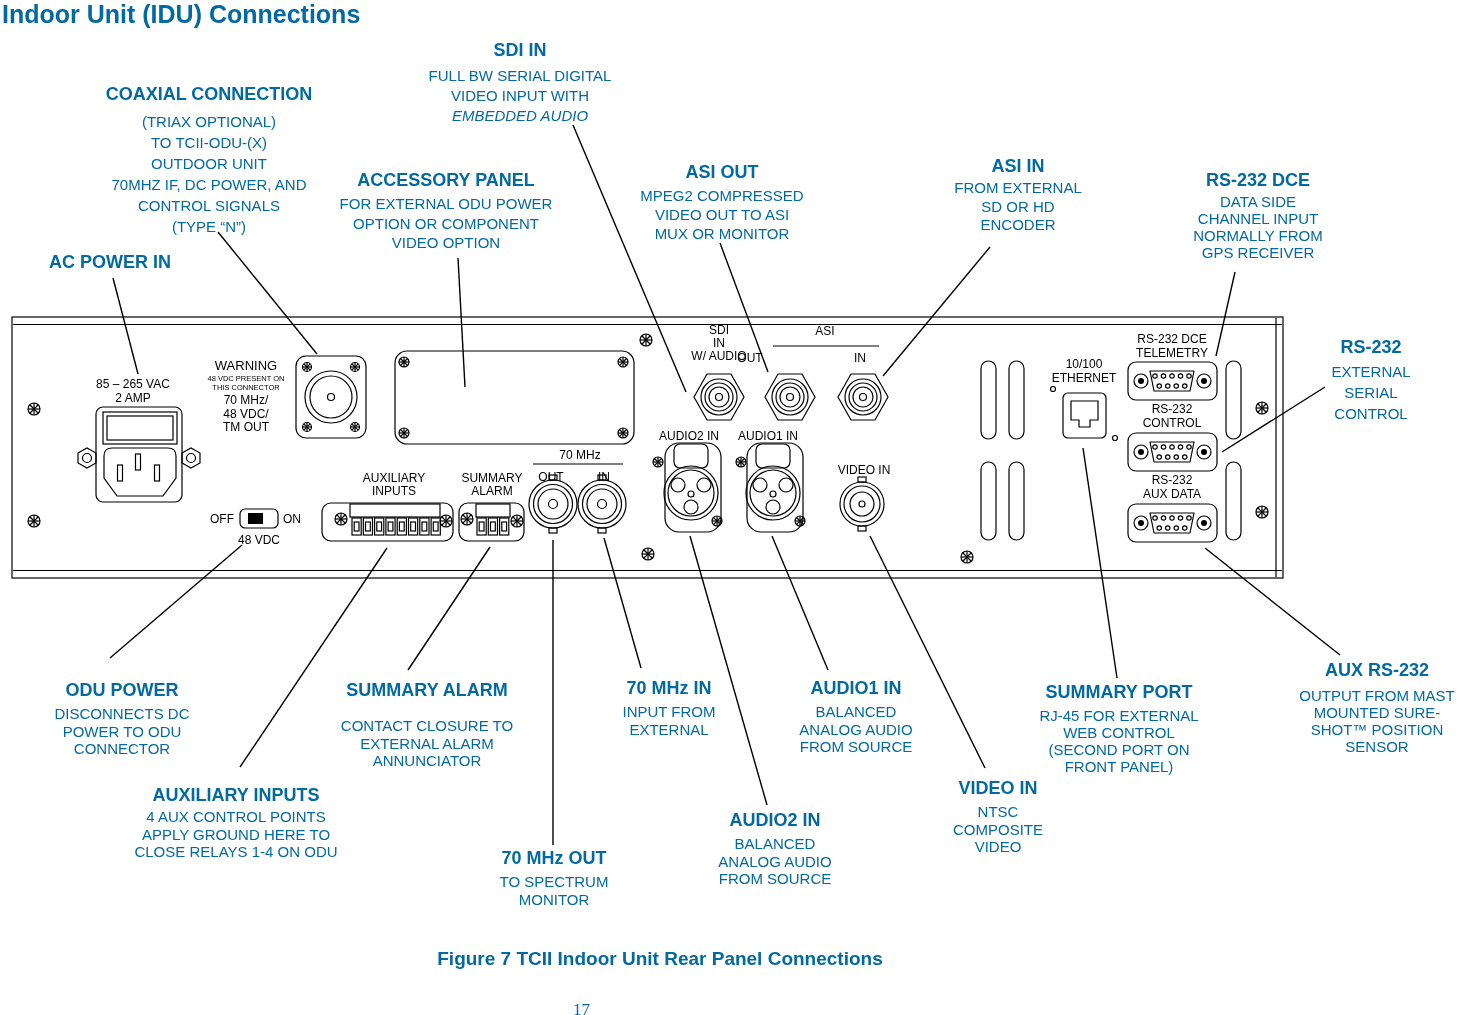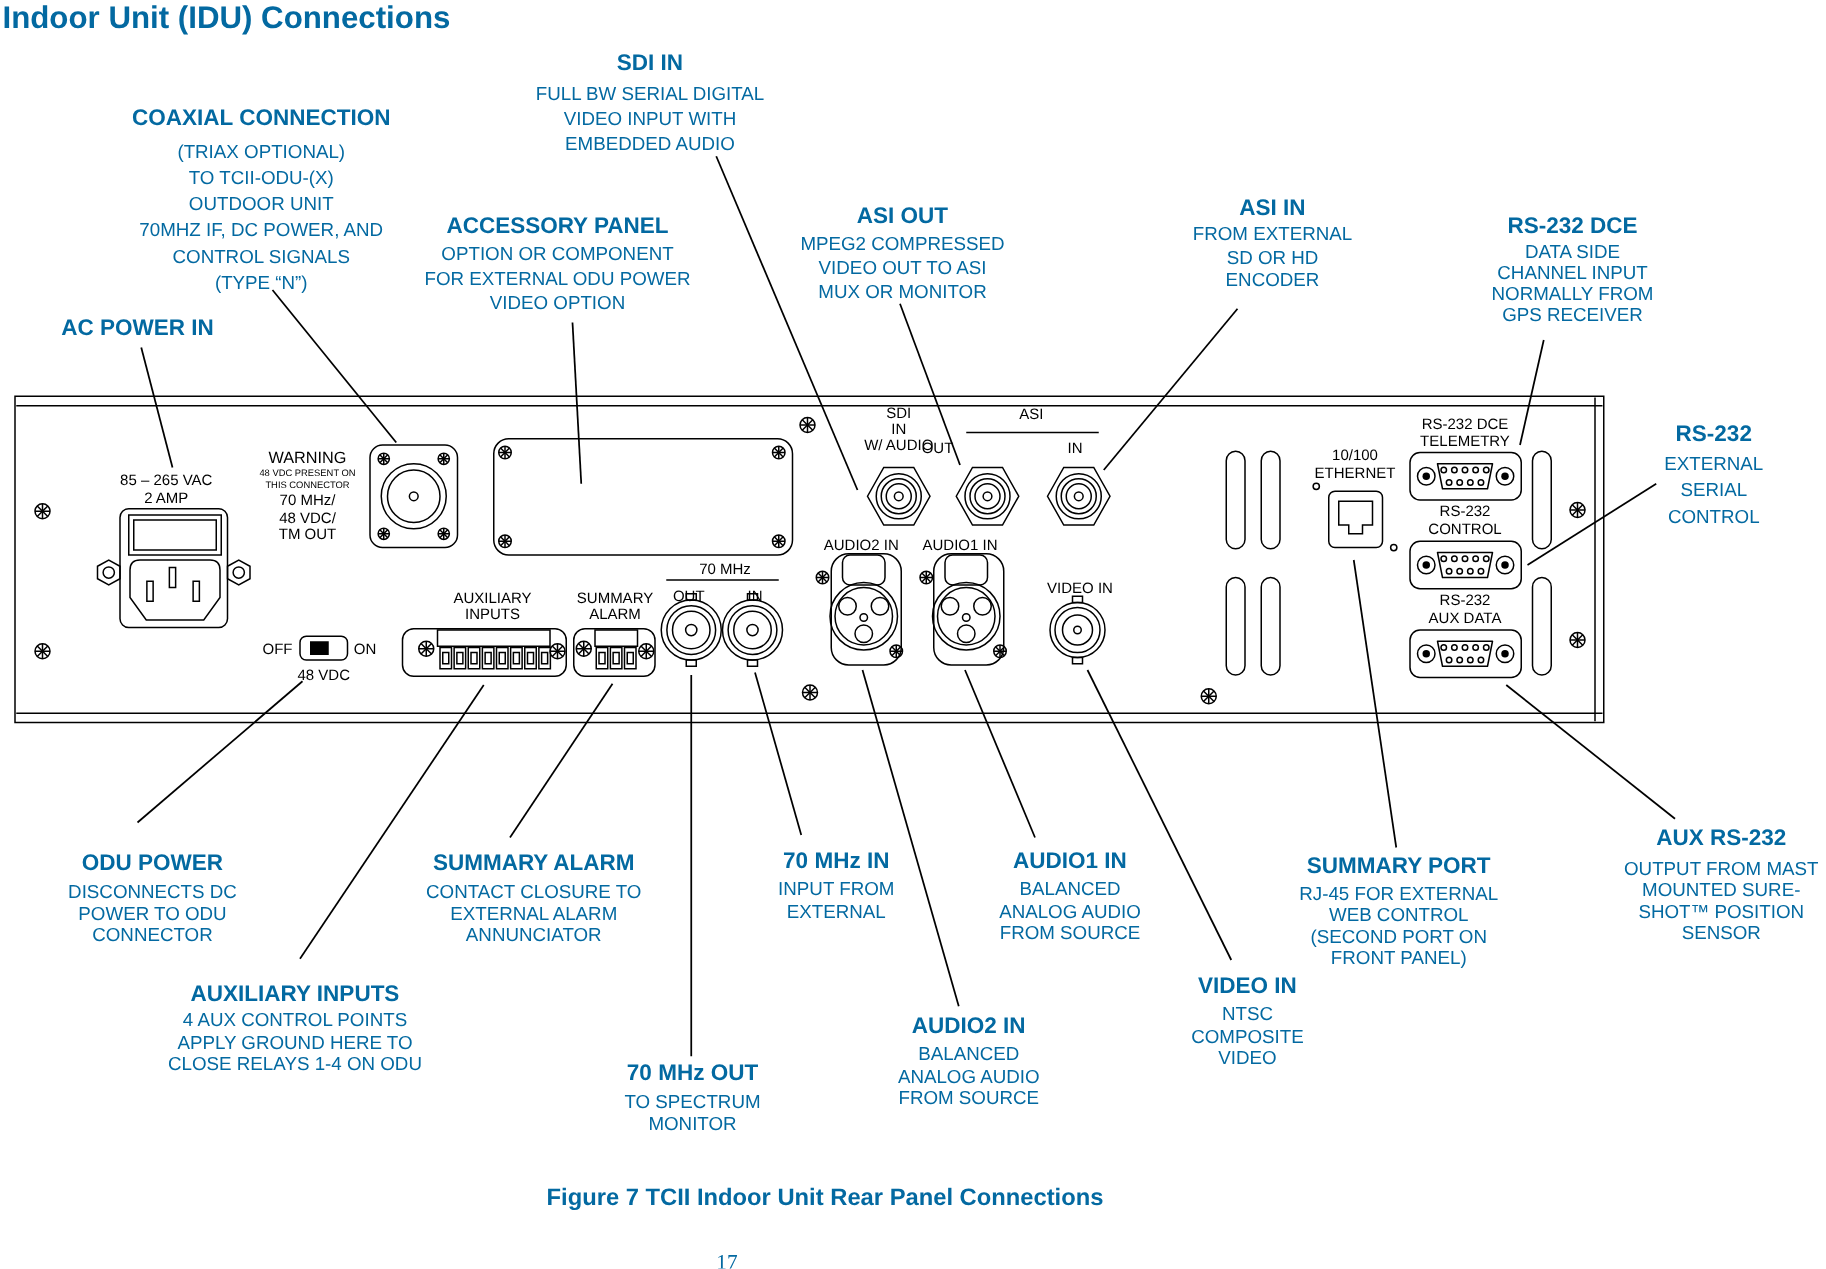--- a/index.html
+++ b/index.html
@@ -472,35 +472,35 @@
         <line x1="387" y1="548" x2="240" y2="767" class="lead"></line>
         <line x1="242" y1="545" x2="110" y2="658" class="lead"></line>
       </g>
   </svg>
 
   <div id="annotations">
       <div class="ann" style="left: 350px; top: 40px;">
         <div class="ann-title" style="margin-bottom: 6px;">SDI IN</div>
         <div class="ann-line" style="line-height: 20px;">FULL BW SERIAL DIGITAL</div>
         <div class="ann-line" style="line-height: 20px;">VIDEO INPUT WITH</div>
-        <div class="ann-line" style="line-height: 20px;">EMBEDDED AUDIO</div>
+        <div class="ann-line" style="line-height: 20px; font-style: italic;">EMBEDDED AUDIO</div>
       </div>
       <div class="ann" style="left: 39px; top: 84px;">
         <div class="ann-title" style="margin-bottom: 7px;">COAXIAL CONNECTION</div>
         <div class="ann-line" style="line-height: 21px;">(TRIAX OPTIONAL)</div>
         <div class="ann-line" style="line-height: 21px;">TO TCII-ODU-(X)</div>
         <div class="ann-line" style="line-height: 21px;">OUTDOOR UNIT</div>
         <div class="ann-line" style="line-height: 21px;">70MHZ IF, DC POWER, AND</div>
         <div class="ann-line" style="line-height: 21px;">CONTROL SIGNALS</div>
         <div class="ann-line" style="line-height: 21px;">(TYPE “N”)</div>
       </div>
       <div class="ann" style="left: 276px; top: 170px;">
         <div class="ann-title" style="margin-bottom: 4px;">ACCESSORY PANEL</div>
+        <div class="ann-line" style="line-height: 19.5px;">FOR EXTERNAL ODU POWER</div>
         <div class="ann-line" style="line-height: 19.5px;">OPTION OR COMPONENT</div>
-        <div class="ann-line" style="line-height: 19.5px;">FOR EXTERNAL ODU POWER</div>
         <div class="ann-line" style="line-height: 19.5px;">VIDEO OPTION</div>
       </div>
       <div class="ann" style="left: 552px; top: 162px;">
         <div class="ann-title" style="margin-bottom: 4px;">ASI OUT</div>
         <div class="ann-line" style="line-height: 19px;">MPEG2 COMPRESSED</div>
         <div class="ann-line" style="line-height: 19px;">VIDEO OUT TO ASI</div>
         <div class="ann-line" style="line-height: 19px;">MUX OR MONITOR</div>
       </div>
       <div class="ann" style="left: 848px; top: 156px;">
         <div class="ann-title" style="margin-bottom: 3px;">ASI IN</div>
@@ -524,21 +524,21 @@
         <div class="ann-line" style="line-height: 21px;">SERIAL</div>
         <div class="ann-line" style="line-height: 21px;">CONTROL</div>
       </div>
       <div class="ann" style="left: -48px; top: 680px;">
         <div class="ann-title" style="margin-bottom: 5px;">ODU POWER</div>
         <div class="ann-line" style="line-height: 17.5px;">DISCONNECTS DC</div>
         <div class="ann-line" style="line-height: 17.5px;">POWER TO ODU</div>
         <div class="ann-line" style="line-height: 17.5px;">CONNECTOR</div>
       </div>
       <div class="ann" style="left: 257px; top: 680px;">
-        <div class="ann-title" style="margin-bottom: 5px;">SUMMARY ALARM</div>
+        <div class="ann-title" style="margin-bottom: 17px;">SUMMARY ALARM</div>
         <div class="ann-line" style="line-height: 17.5px;">CONTACT CLOSURE TO</div>
         <div class="ann-line" style="line-height: 17.5px;">EXTERNAL ALARM</div>
         <div class="ann-line" style="line-height: 17.5px;">ANNUNCIATOR</div>
       </div>
       <div class="ann" style="left: 66px; top: 785px;">
         <div class="ann-title" style="margin-bottom: 3px;">AUXILIARY INPUTS</div>
         <div class="ann-line" style="line-height: 17.5px;">4 AUX CONTROL POINTS</div>
         <div class="ann-line" style="line-height: 17.5px;">APPLY GROUND HERE TO</div>
         <div class="ann-line" style="line-height: 17.5px;">CLOSE RELAYS 1-4 ON ODU</div>
       </div>

